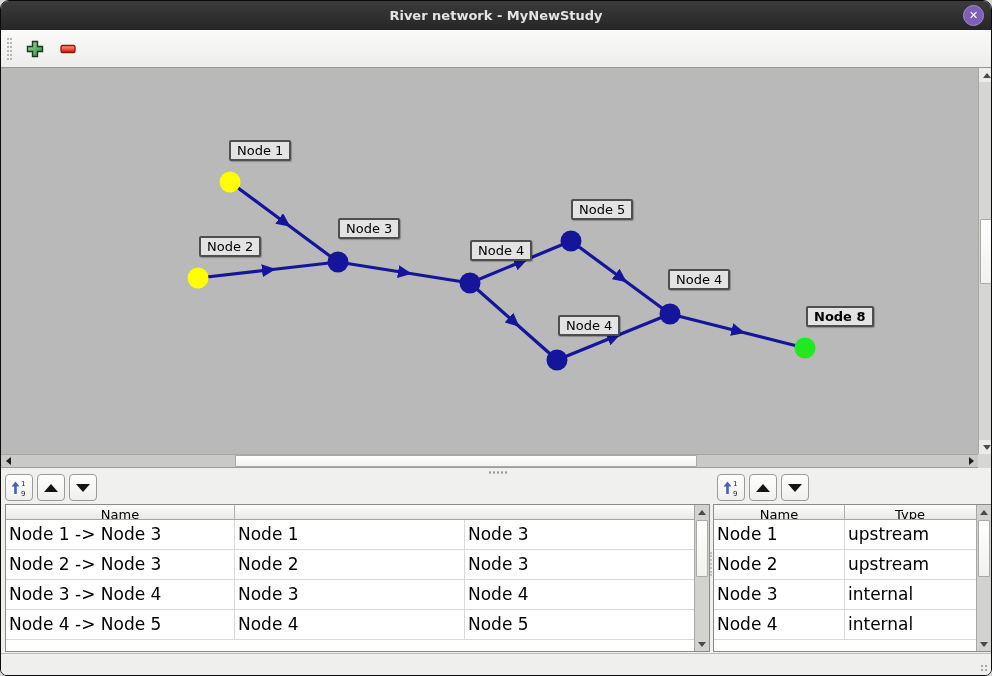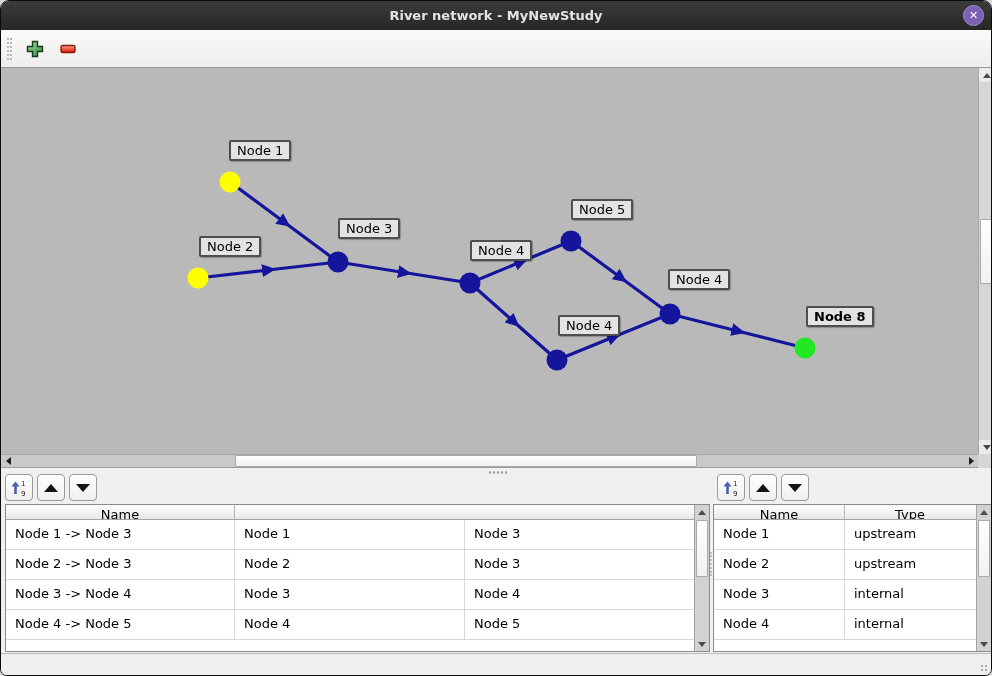--- a/index.html
+++ b/index.html
@@ -64,21 +64,21 @@
   .btri-down { width:0; height:0; border-left:7px solid transparent; border-right:7px solid transparent; border-top:8px solid #141414; }
 
   
   .tbl { position:absolute; top:503px; height:148px; background:#fff;
          border:1px solid #8a8a88; overflow:hidden; }
   .tbl-head { display:flex; height:15px; background:linear-gradient(#fdfdfd,#e9e9e7);
               border-bottom:1px solid #a5a5a3; }
   .th { font-size:13px; color:#000; text-align:center; line-height:20px;
         border-right:1px solid #b3b3b1; overflow:hidden; }
   .tr { display:flex; height:30px; border-bottom:1px solid #d9d9d7; background:#fff; }
-  .td { font-size:13px; color:#000; line-height:28px; padding-left:9px;
+  .td { font-size:17px; color:#000; line-height:28px; padding-left:3px;
         border-right:1px solid #d9d9d7; overflow:hidden; white-space:nowrap; }
   #branches-table { left:4px; width:705px; }
   #branches-table .th:nth-child(1), #branches-table .td:nth-child(1) { width:229px; }
   #branches-table .th:nth-child(2), #branches-table .td:nth-child(2) { width:230px; }
   #branches-table .th:nth-child(3), #branches-table .td:nth-child(3) { width:229px; border-right:none; }
   #nodes-table { left:712px; width:279px; }
   #nodes-table .th:nth-child(1), #nodes-table .td:nth-child(1) { width:131px; }
   #nodes-table .th:nth-child(2), #nodes-table .td:nth-child(2) { width:130px; border-right:none; }
   .tscroll { position:absolute; right:0; top:0; bottom:0; width:15px;
              background:#d2d2d0; border-left:1px solid #a6a6a4; }

